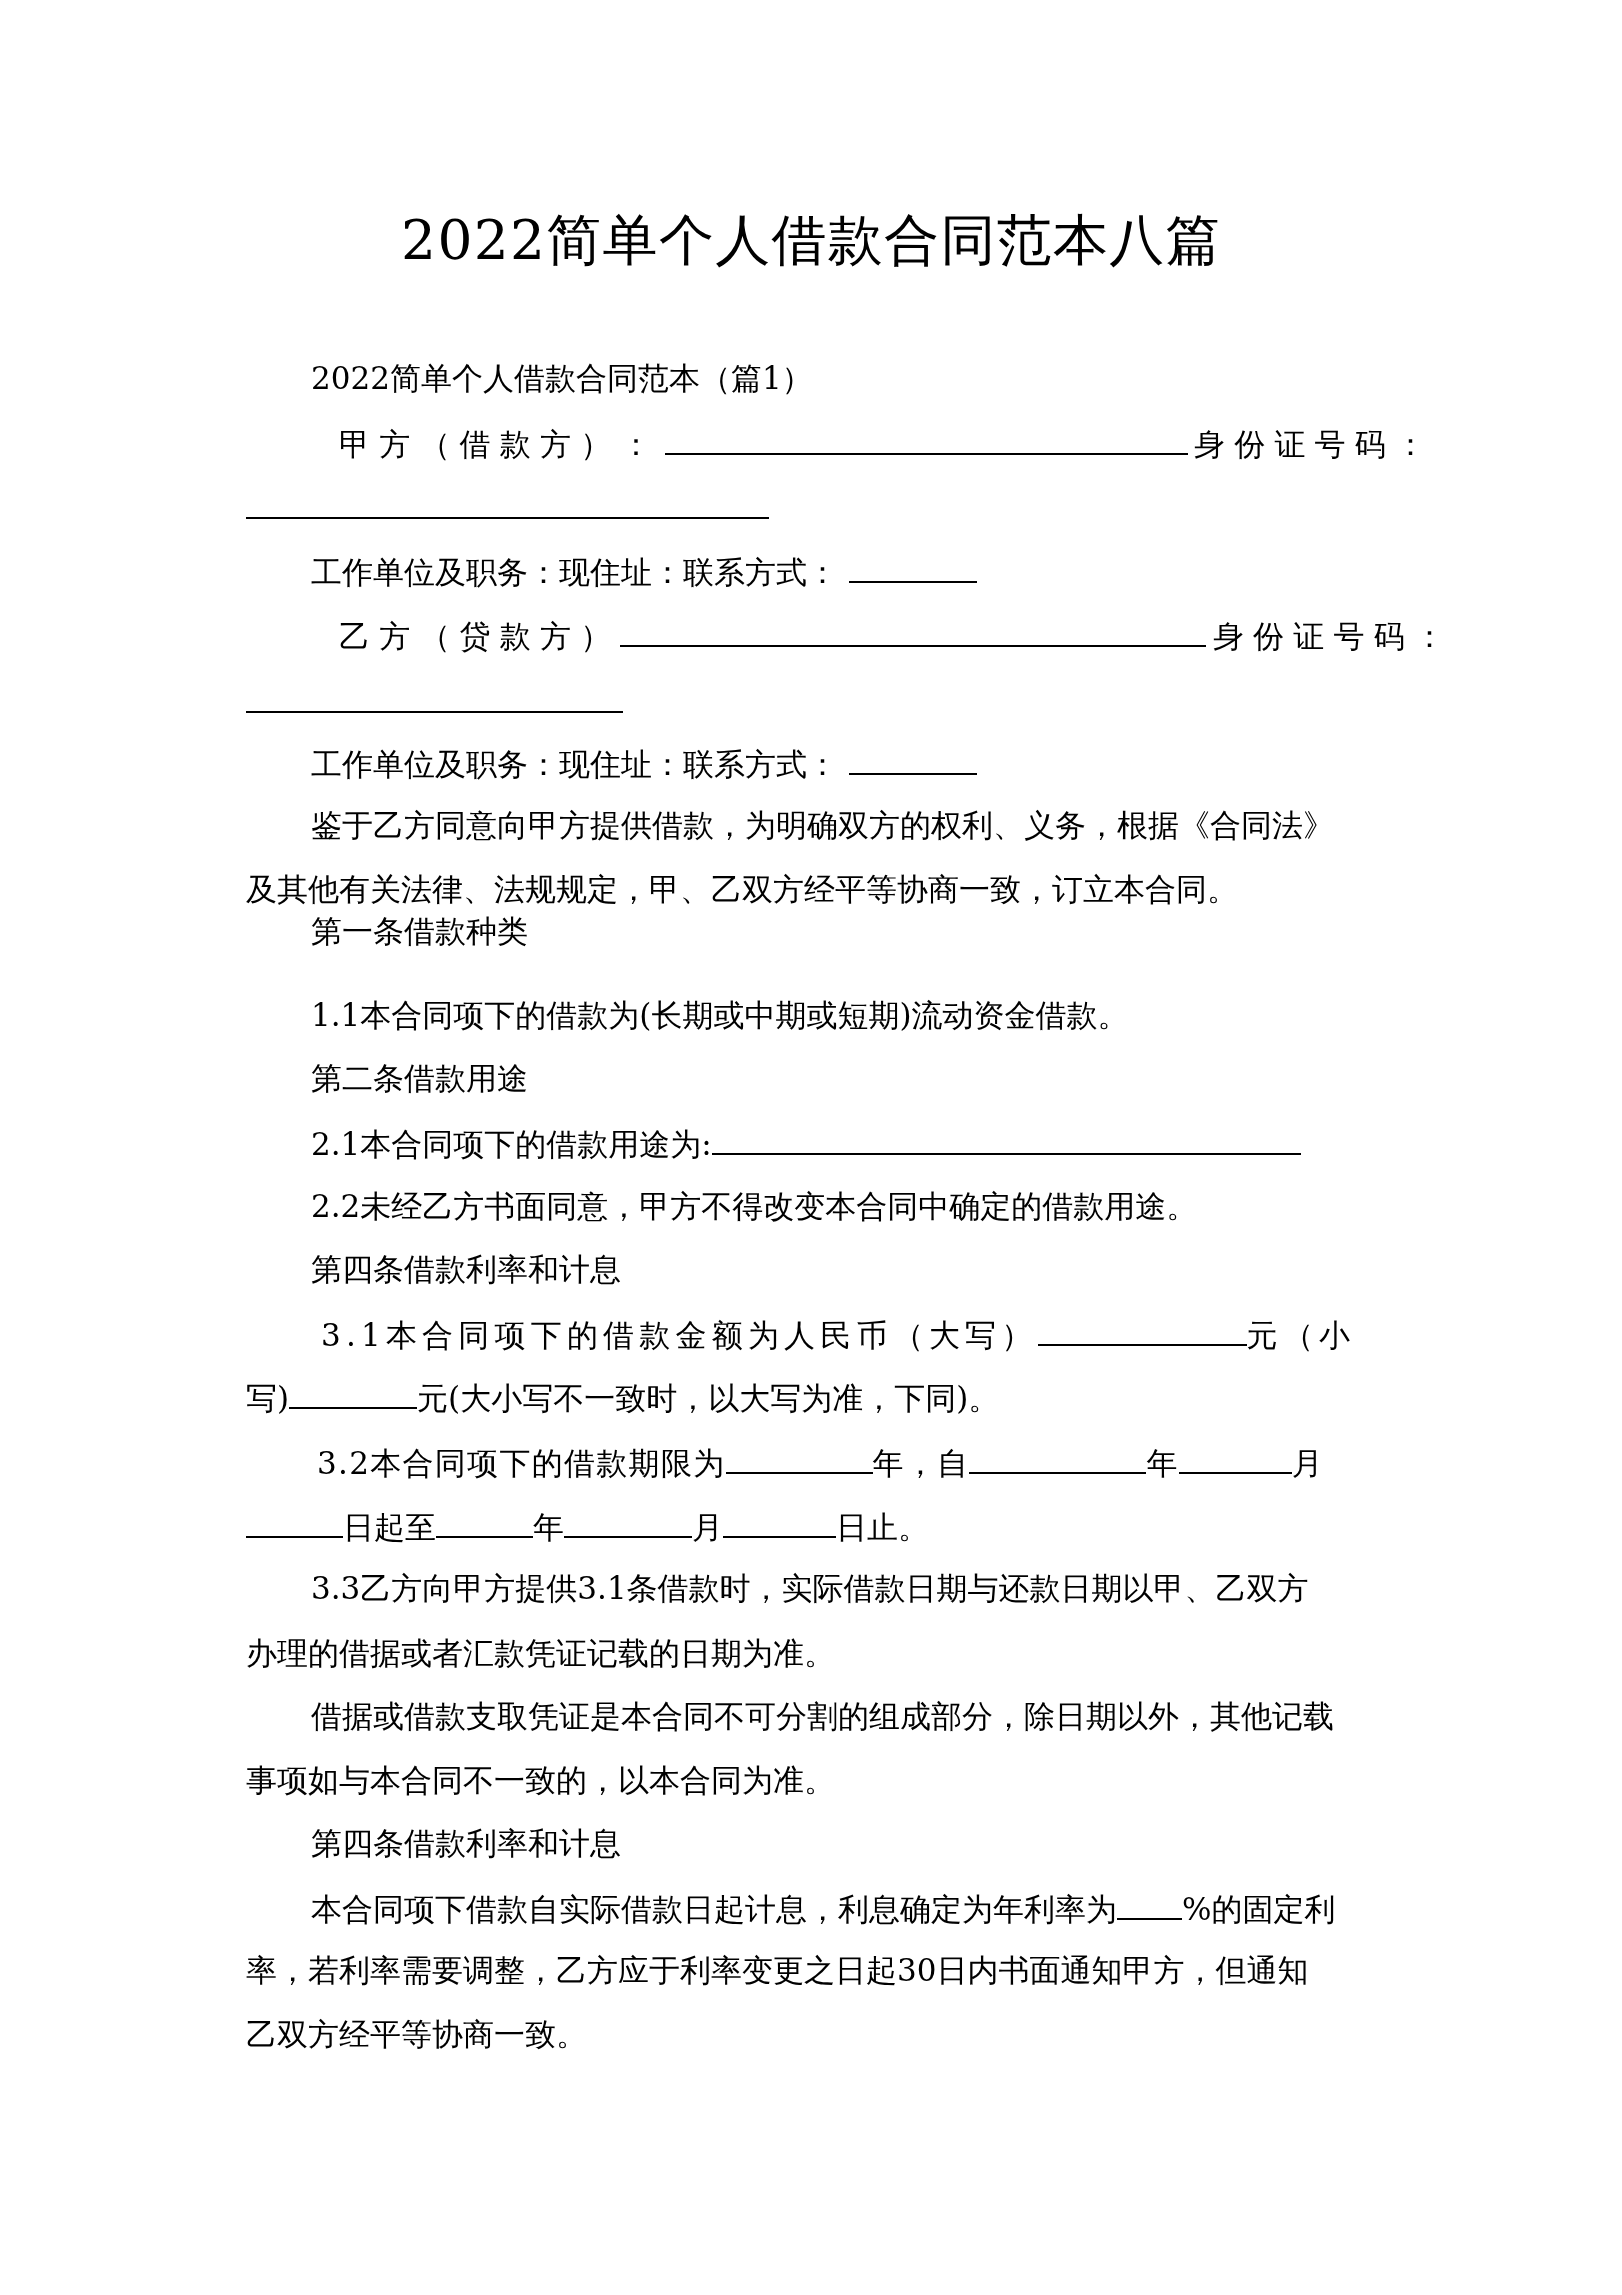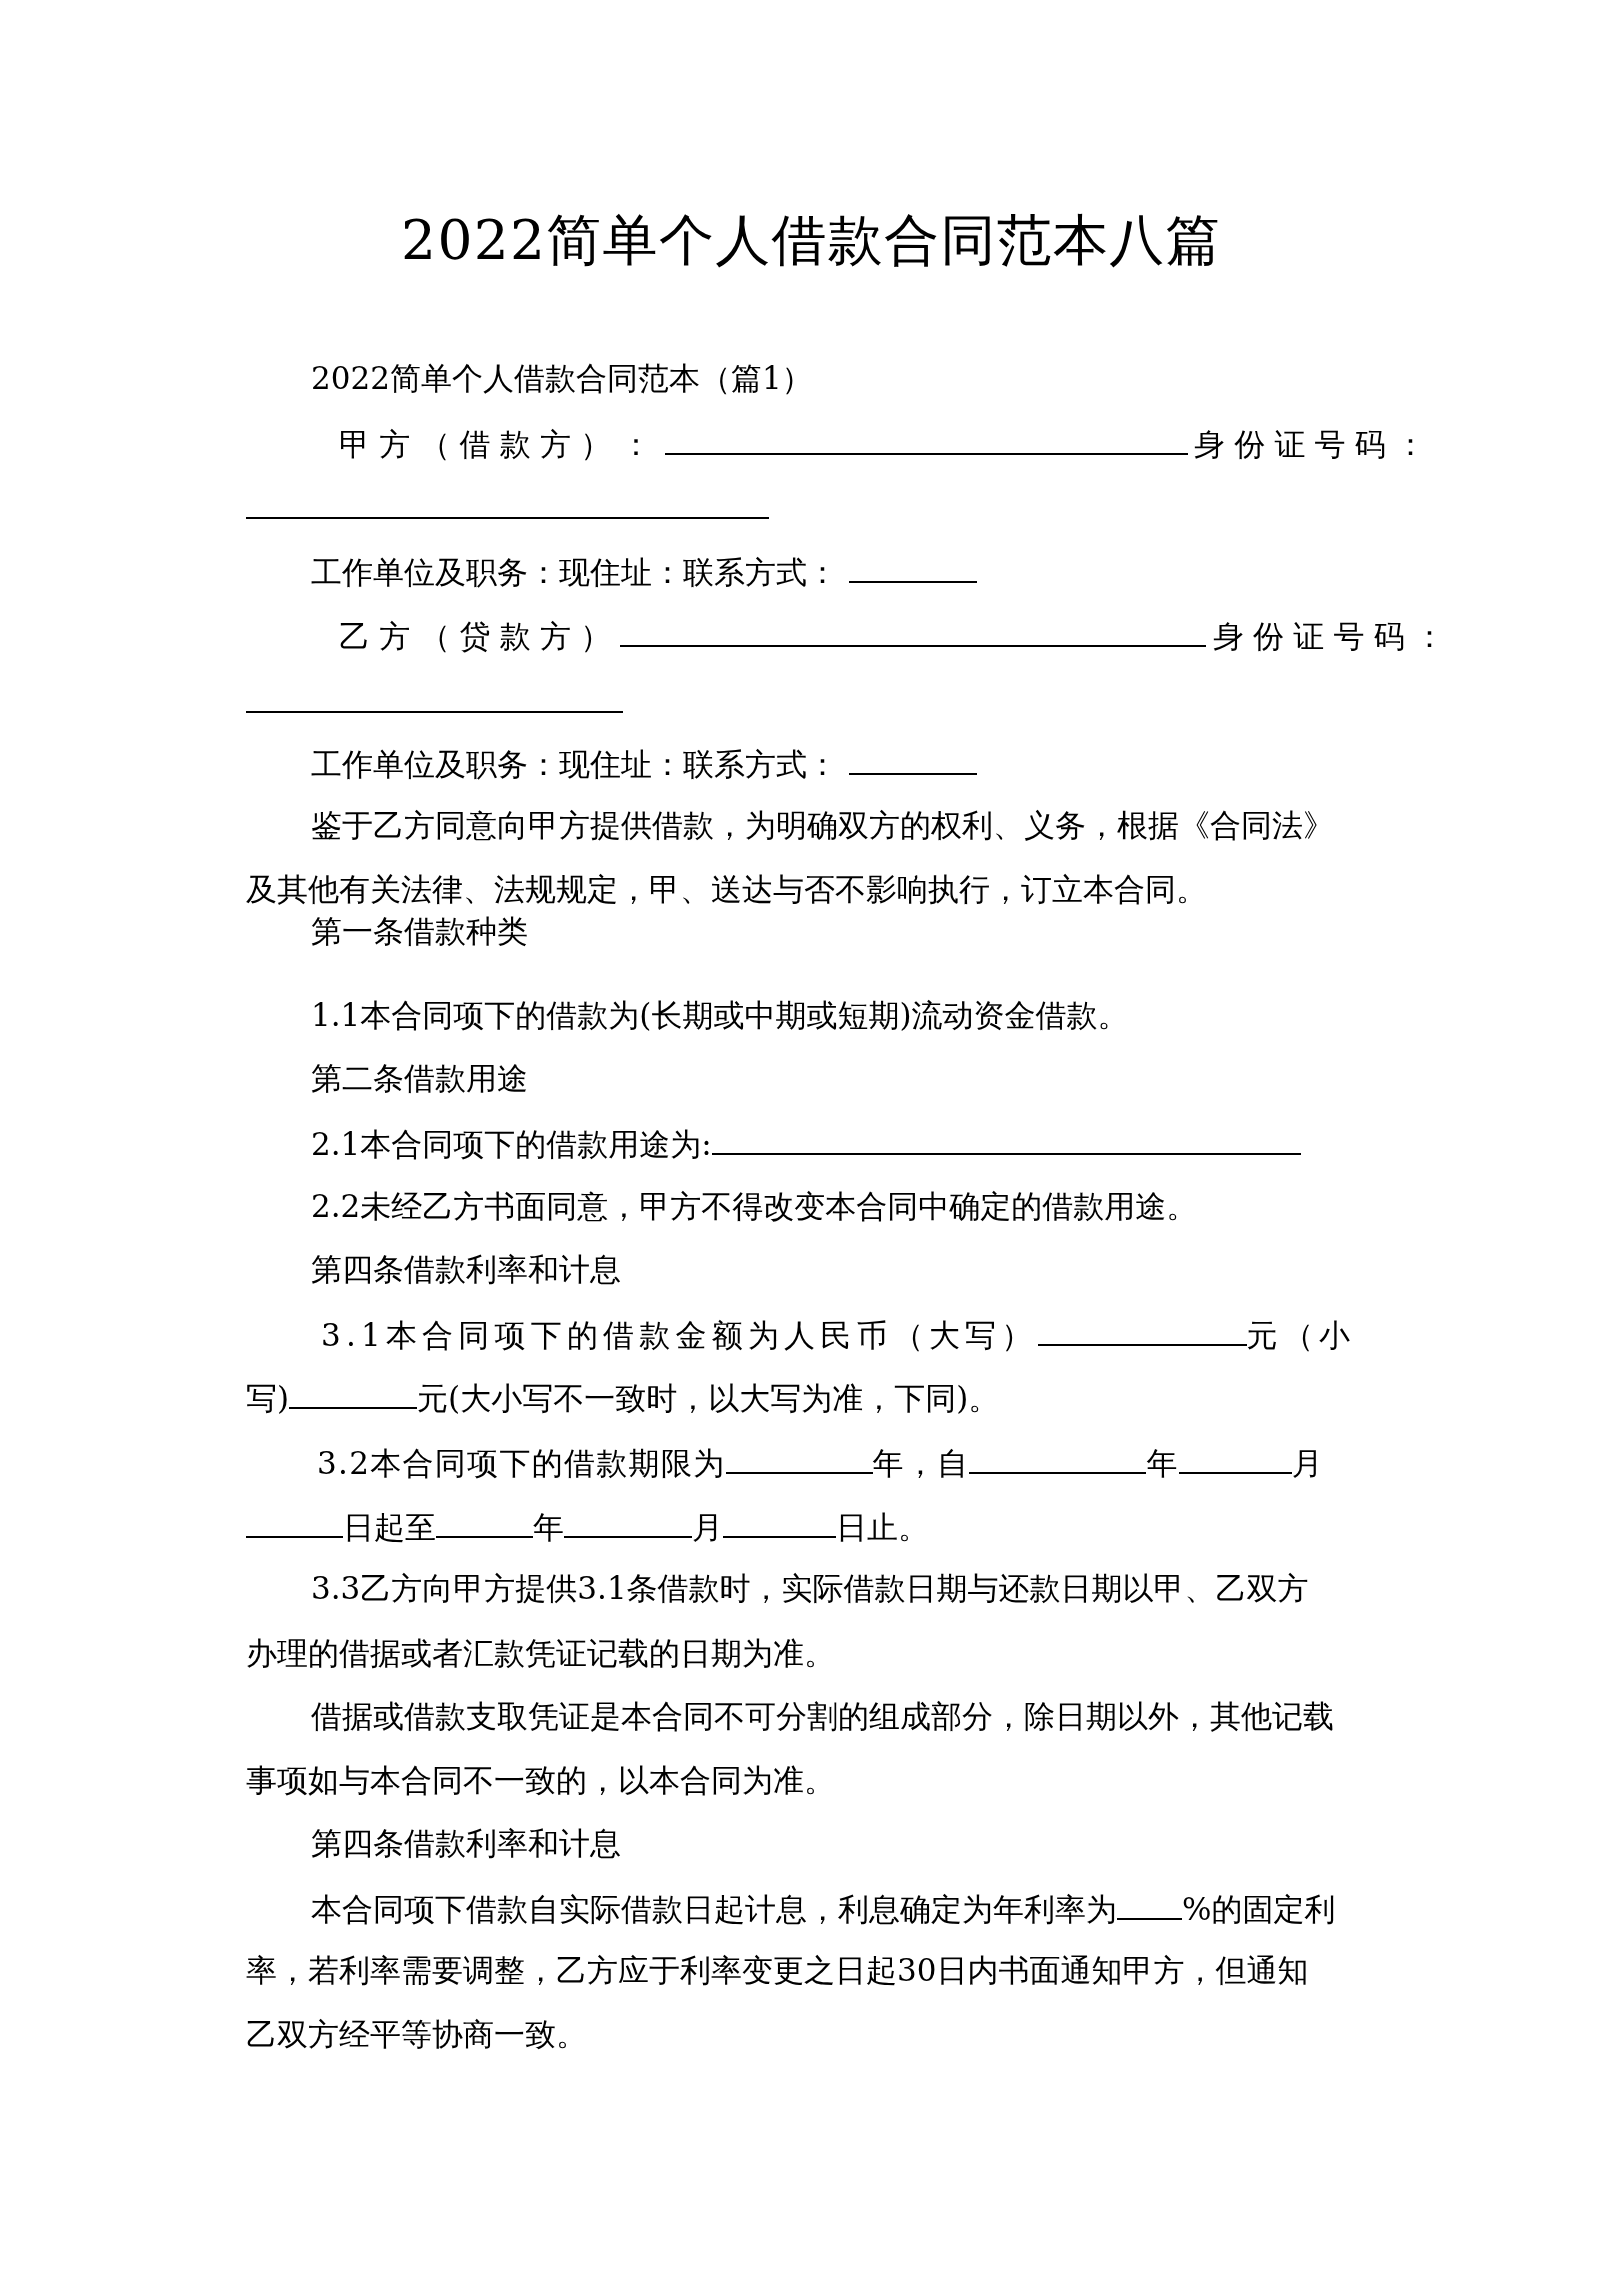--- a/index.html
+++ b/index.html
@@ -32,21 +32,21 @@
 <div class="line ind" style="top:615px; left:321px">
   <span class="sp">乙方（贷款方）</span><span class="u" style="width:586px"></span><span class="sp" style="margin-left:6.5px">身份证号码：</span>
 </div>
 <div class="uline" style="top:711px; width:377px"></div>
 
 <div class="line ind" style="top:743px">
   <span>工作单位及职务：现住址：联系方式：</span><span class="u" style="width:128px; margin-left:10.5px"></span>
 </div>
 
 <div class="line ind" style="top:806px">鉴于乙方同意向甲方提供借款，为明确双方的权利、义务，根据《合同法》</div>
-<div class="line" style="top:870px">及其他有关法律、法规规定，甲、送达与否不影响执行，订立本合同。</div>
+<div class="line" style="top:870px">及其他有关法律、法规规定，甲、乙双方经平等协商一致，订立本合同。</div>
 
 <div class="line ind" style="top:912px">第一条借款种类</div>
 <div class="line ind" style="top:996px">1.1本合同项下的借款为(长期或中期或短期)流动资金借款。</div>
 
 <div class="line ind" style="top:1059px">第二条借款用途</div>
 <div class="line ind" style="top:1123px">
   <span>2.1本合同项下的借款用途为:</span><span class="u" style="width:589px"></span>
 </div>
 <div class="line ind" style="top:1187px">2.2未经乙方书面同意，甲方不得改变本合同中确定的借款用途。</div>
 

